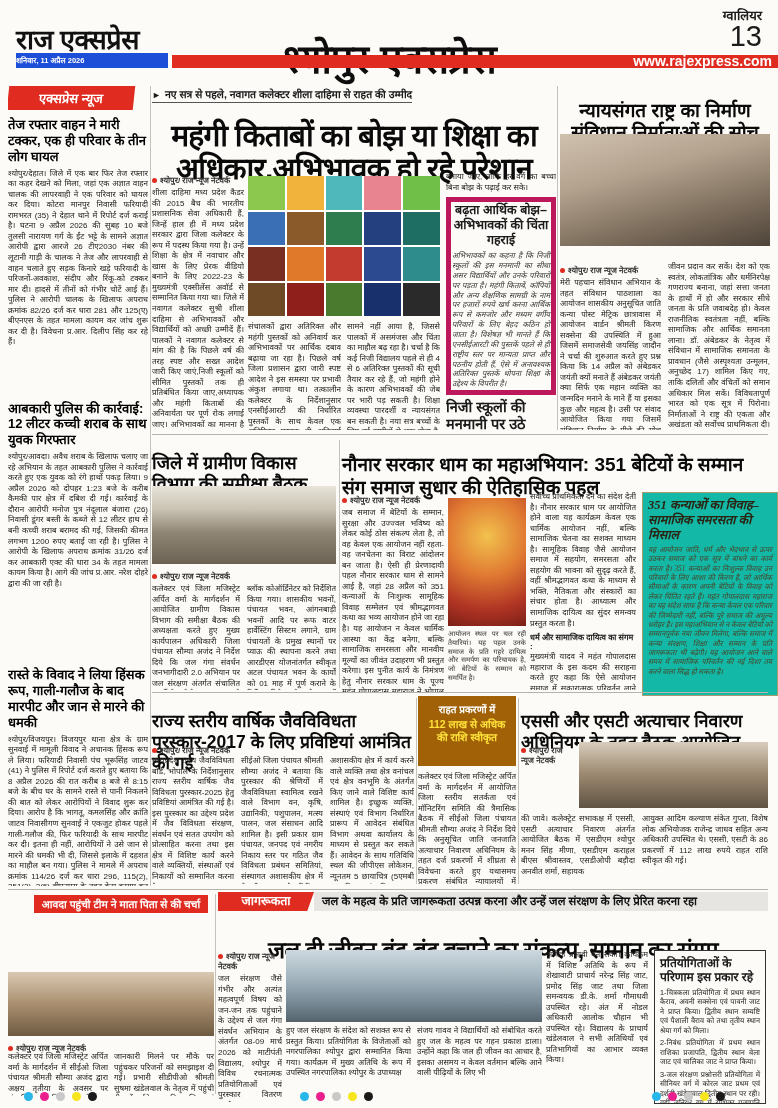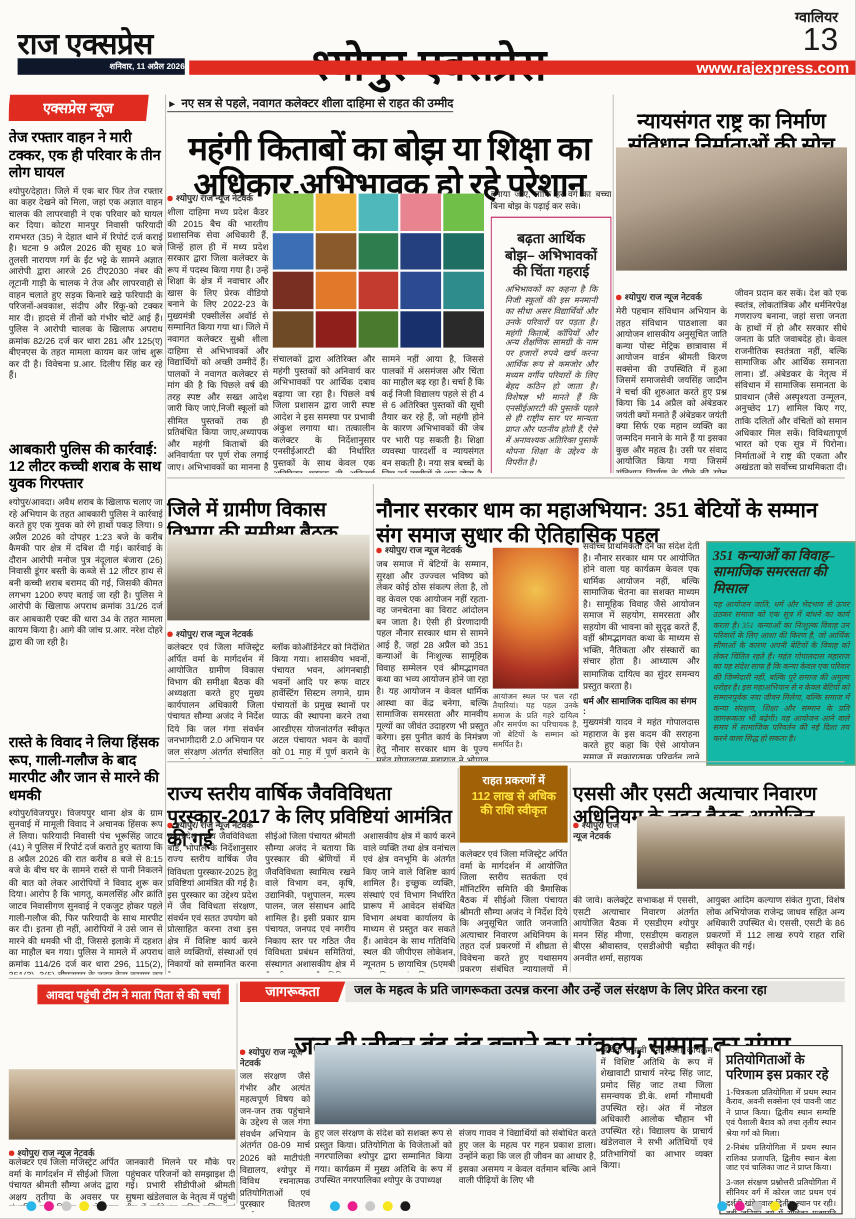--- a/index.html
+++ b/index.html
@@ -1,22 +1,22 @@
 <!DOCTYPE html>
 <html><head>
 <meta charset="utf-8">
 <style>
   html,body{margin:0;padding:0;background:#888;}
   .page{position:relative;width:778px;height:1108px;background:#fcfbf7;overflow:hidden;
         font-family:"Liberation Sans","DejaVu Sans",sans-serif;color:#1b1b1b;}
   
   #mast{position:absolute;left:0;top:0;width:778px;height:80px;}
   .logo{position:absolute;left:16px;top:20px;font-size:27px;font-weight:bold;color:#111;letter-spacing:-0.5px;}
-  .logo-bar{position:absolute;left:16px;top:53px;width:152px;height:15px;background:#0f172a;color:#fff;
-            font-size:7.5px;font-weight:bold;text-align:right;line-height:15px;}
+  .logo-bar{position:absolute;left:16px;top:53px;width:152px;height:15px;background:#1d4ed8;color:#fff;
+            font-size:7.5px;font-weight:bold;text-align:left;line-height:15px;}
   .edition{position:absolute;left:0;right:0;top:10px;text-align:center;font-size:40px;font-weight:bold;color:#0d0d0d;letter-spacing:-1px;margin-top:20px;}
   .city{position:absolute;right:16px;top:6px;font-size:13px;font-weight:bold;}
   .pageno{position:absolute;right:16px;top:20px;font-size:29px;font-weight:normal;}
   .redbar{position:absolute;left:172px;right:0;top:55px;height:13px;background:#e02b20;}
   .redbar span{position:absolute;right:6px;top:0;color:#fff;font-size:14px;font-weight:bold;line-height:13px;}
   
   .bodytxt{font-size:8px;line-height:1.32;text-align:justify;overflow:hidden;color:#222;}
   .byline{font-size:8px;font-weight:bold;color:#333;margin:2px 0 3px 0;white-space:nowrap;overflow:hidden;}
   .reddot{display:inline-block;width:5px;height:5px;border-radius:50%;background:#e02b20;margin-right:3px;vertical-align:middle;}
   .photo{position:absolute;}
@@ -35,21 +35,21 @@
   .kicker .arr{font-size:9px;margin-right:4px;}
   .h-main{position:absolute;left:0;top:15px;width:404px;font-size:30px;font-weight:bold;line-height:1.1;
           text-align:center;letter-spacing:-0.8px;color:#0a0a0a;}
   #ma-col1{position:absolute;left:0;top:88px;width:92px;height:258px;}
   #ma-col1 .bodytxt{height:240px;}
   #book-grid{position:absolute;left:96px;top:92px;width:192px;height:140px;display:grid;
              grid-template-columns:repeat(5,1fr);grid-auto-rows:1fr;gap:2px;background:#fff;}
   #ma-sub1{position:absolute;left:96px;top:238px;width:93px;height:108px;}
   #ma-sub2{position:absolute;left:195px;top:238px;width:93px;height:108px;}
   #ma-col4{position:absolute;left:294px;top:88px;width:110px;height:258px;overflow:hidden;}
-  .inbox{border:1px solid #be185d;padding:12px;margin:4px 0;}
+  .inbox{border:5px solid #be185d;padding:1px;margin:4px 0;}
   .inbox-title{font-size:12.5px;font-weight:bold;line-height:1.2;text-align:center;margin-bottom:3px;}
   .inbox-body{font-size:7.6px;line-height:1.3;text-align:justify;font-style:italic;color:#333;}
   .subhead{font-size:14.5px;font-weight:bold;line-height:1.15;margin:3px 0;}
   
   #const-art{position:absolute;left:560px;top:84px;width:210px;height:348px;}
   #const-art .h2{font-size:19px;font-weight:bold;text-align:center;line-height:1.15;color:#0a0a0a;}
   #p-const{left:0;top:50px;width:210px;height:112px;background:linear-gradient(165deg,#cfc0ae 0%,#b3a28e 35%,#7d6d5c 70%,#4e443a 100%);}
   #const-c1{position:absolute;left:0;top:178px;width:101px;height:168px;}
   #const-c2{position:absolute;left:108px;top:178px;width:102px;height:168px;}
   

